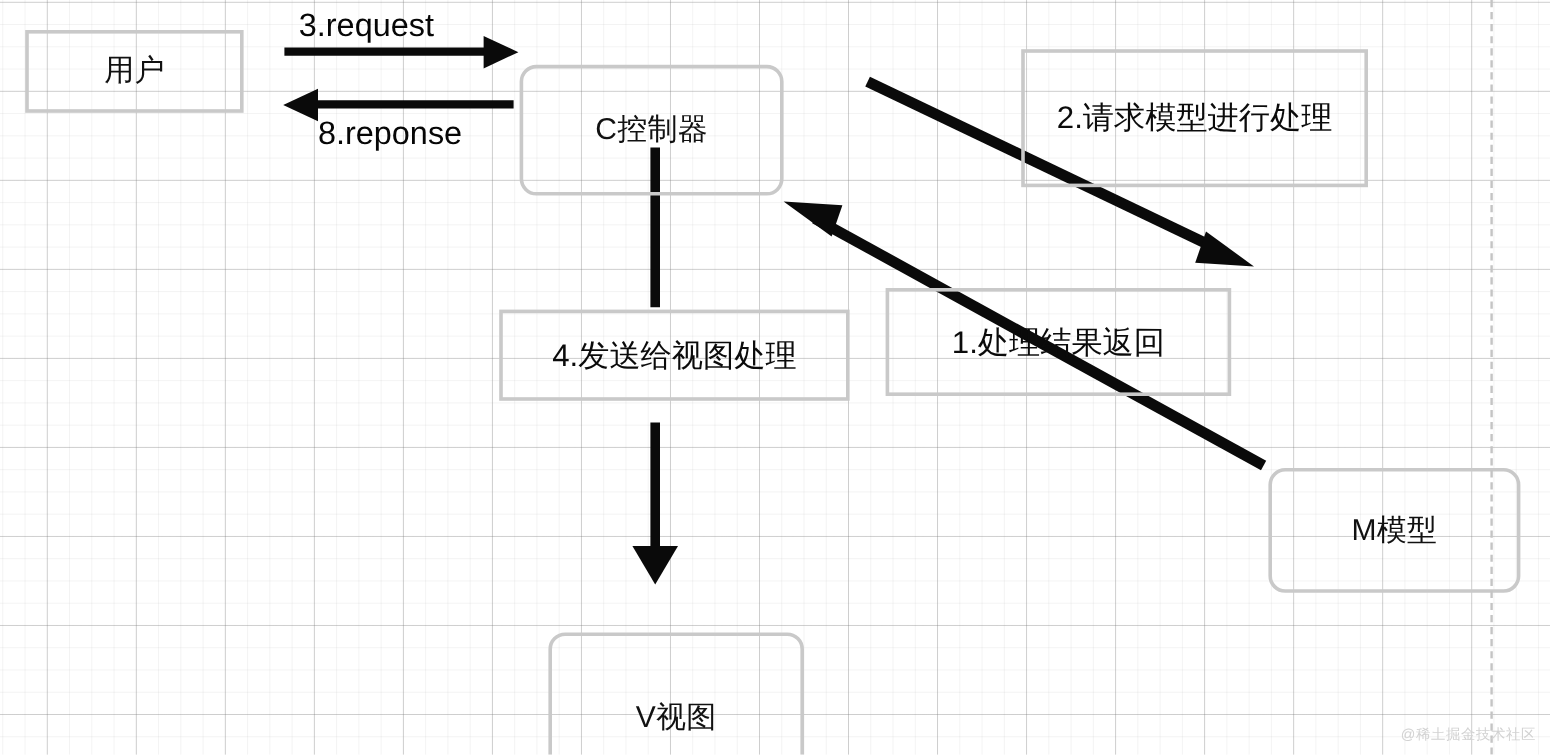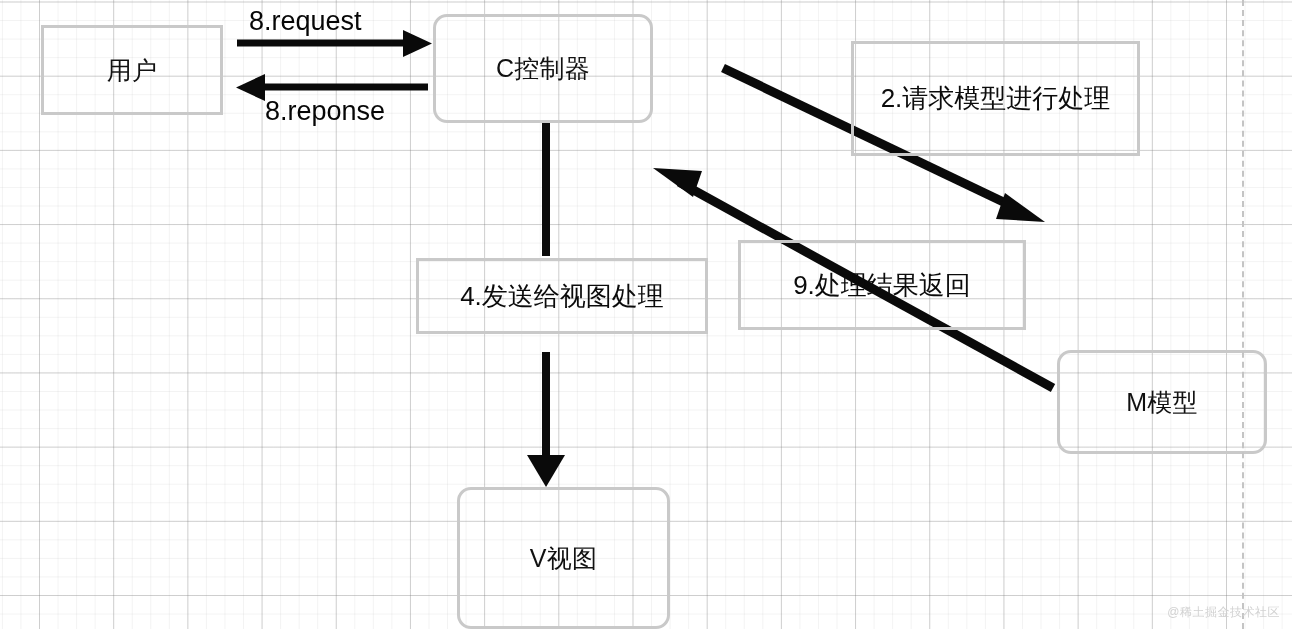--- a/index.html
+++ b/index.html
@@ -38,21 +38,21 @@
     background: transparent;
     display: flex;
     align-items: center;
     justify-content: center;
     color: #111111;
     font-size: 25px;
     line-height: 1.15;
     white-space: nowrap;
     letter-spacing: 0.2px;
   }
-  .node.round { border-radius: 14px; }
+  .node.round { border-radius: 14px; margin-top: 40px; }
   .node.sharp { border-radius: 0px; }
 
   .label-box {
     position: absolute;
     box-sizing: border-box;
     border: 3px solid #c9c9c9;
     background: transparent;
     display: flex;
     align-items: center;
     justify-content: center;
@@ -126,49 +126,49 @@
     <g>
       <line x1="546" y1="123" x2="546" y2="256" stroke="#0a0a0a" stroke-width="8"></line>
     </g>
 
     <g>
       <line x1="546" y1="352" x2="546" y2="460" stroke="#0a0a0a" stroke-width="8"></line>
       <polygon points="527,455 565,455 546,487" fill="#0a0a0a"></polygon>
     </g>
   </svg>
 
-  <div class="node sharp" style="left:21px; top:25px; width:182px; height:90px;margin-left:20px;">
+  <div class="node sharp" style="left:21px; top:25px; width:182px; height:69px;">
     <span>用户</span>
   </div>
 
   <div class="node round" style="left:433px; top:14px; width:220px; height:109px;">
     <span>C控制器</span>
   </div>
 
   <div class="node round" style="left:1057px; top:350px; width:210px; height:104px;">
     <span>M模型</span>
   </div>
 
   <div class="node round" style="left:457px; top:487px; width:213px; height:142px;">
     <span>V视图</span>
   </div>
 
   <div class="label-box" style="left:851px; top:41px; width:289px; height:115px;">
     <span>2.请求模型进行处理</span>
   </div>
 
   <div class="label-box" style="left:738px; top:240px; width:288px; height:90px;">
-    <span>9.处理结果返回</span>
+    <span>1.处理结果返回</span>
   </div>
 
   <div class="label-box" style="left:416px; top:258px; width:292px; height:76px;">
     <span>4.发送给视图处理</span>
   </div>
 
-  <div class="free-label" style="left:249px; top:6px;">8.request</div>
+  <div class="free-label" style="left:249px; top:6px;">3.request</div>
 
   <div class="free-label" style="left:265px; top:96px;">8.reponse</div>
 
   <div class="dashed-guide" style="left:1242px;"></div>
 
   <div class="watermark">@稀土掘金技术社区</div>
 
 </div>
 
 </body></html>

